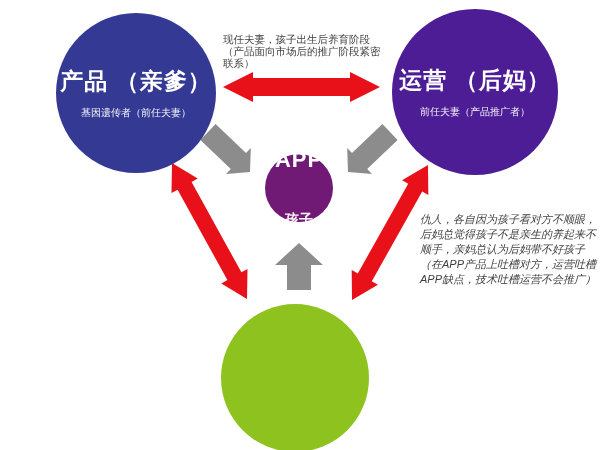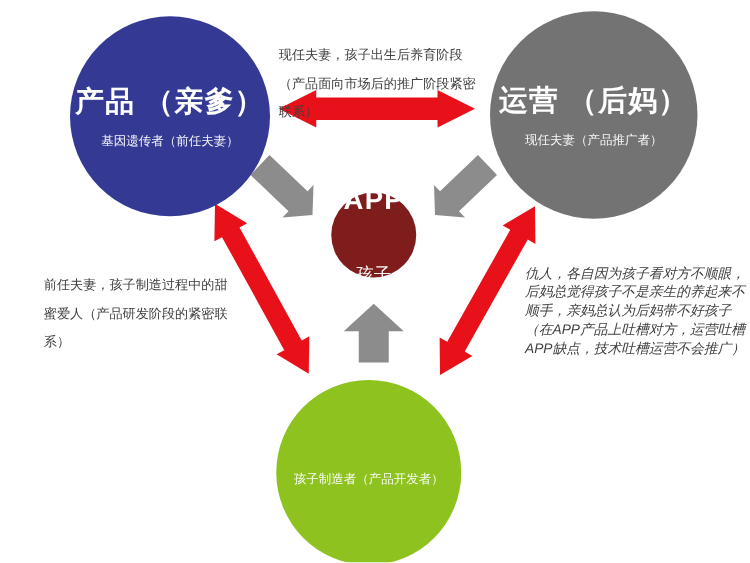--- a/index.html
+++ b/index.html
@@ -9,23 +9,23 @@
   }
   #arrow-layer{position:absolute;left:0;top:0;width:600px;height:450px;}
   .node{
     position:absolute;border-radius:50%;
     display:flex;flex-direction:column;align-items:center;justify-content:center;
     color:#fff;text-align:left;
   }
   .node .title{font-weight:bold;font-size:23px;letter-spacing:1px;white-space:nowrap;}
   .node .subtitle{font-size:10px;margin-top:9px;white-space:nowrap;opacity:.95;}
   #node-app .title{font-size:22px;letter-spacing:1px;}
-  #node-app .subtitle{font-size:14px;margin-top:2px;font-weight:normal;}
+  #node-app .subtitle{font-size:14px;margin-top:2px;font-weight:bold;}
   .annotation{
-    position:absolute;font-size:10.5px;line-height:23px;color:#3f3f3f;
+    position:absolute;font-size:10.5px;line-height:12px;color:#3f3f3f;
     text-align:left;word-break:break-all;line-break:strict;
   }
   #annotation-right{font-size:11px;line-height:15px;font-style:italic;}
 </style>
 </head>
 <body>
 
 <div id="canvas">
 
   <svg id="arrow-layer" viewBox="0 0 600 450" xmlns="http://www.w3.org/2000/svg">
@@ -37,33 +37,31 @@
     <polygon points="200.4,140 230.8,169 226,174 250,172 250.8,148 246,153 215.6,124" fill="#8C8C8C"></polygon>
     <polygon points="382.4,124 352,153 347.2,148 348,172 372,174 367.2,169 397.6,140" fill="#8C8C8C"></polygon>
     <polygon points="299,243 323,265 311,265 311,290 287,290 287,265 275,265" fill="#8C8C8C"></polygon>
   </svg>
 
   <div class="node" id="node-product" style="left: 56px; top: 13px; width: 160px; height: 160px; background: rgb(52, 58, 148);">
     <div class="title">产品 （亲爹）</div>
     <div class="subtitle">基因遗传者（前任夫妻）</div>
   </div>
 
-  <div class="node" id="node-operation" style="left: 392px; top: 9px; width: 166px; height: 166px; background: #737373;">
+  <div class="node" id="node-operation" style="left: 392px; top: 9px; width: 166px; height: 166px; background: #4c1d95;">
     <div class="title">运营 （后妈）</div>
-    <div class="subtitle">现任夫妻（产品推广者）</div>
+    <div class="subtitle">前任夫妻（产品推广者）</div>
   </div>
 
   <div class="node" id="node-technology" style="left: 221px; top: 304px; width: 148px; height: 148px; background: rgb(141, 194, 31);">
-    <div class="subtitle">孩子制造者（产品开发者）</div>
   </div>
 
-  <div class="node" id="node-app" style="left: 265px; top: 154px; width: 68px; height: 68px; background: #7f1d1d; gap: 36px;">
+  <div class="node" id="node-app" style="left: 265px; top: 154px; width: 68px; height: 68px; background: #701a75; gap: 36px;">
     <div class="title">APP</div>
     <div class="subtitle">孩子</div>
   </div>
 
   <div class="annotation" id="annotation-top" style="left: 223px; top: 33px; width: 164px; color: rgb(63, 63, 63);">现任夫妻，孩子出生后养育阶段（产品面向市场后的推广阶段紧密联系）</div>
 
-  <div class="annotation" id="annotation-left" style="left: 35px; top: 217px; width: 156px; color: rgb(63, 63, 63);">前任夫妻，孩子制造过程中的甜蜜爱人（产品研发阶段的紧密联系）</div>
 
   <div class="annotation" id="annotation-right" style="left: 420px; top: 212px; width: 180px; color: rgb(63, 63, 63);">仇人，各自因为孩子看对方不顺眼，后妈总觉得孩子不是亲生的养起来不顺手，亲妈总认为后妈带不好孩子（在APP产品上吐槽对方，运营吐槽APP缺点，技术吐槽运营不会推广）</div>
 
 </div>
 
 </body></html>

